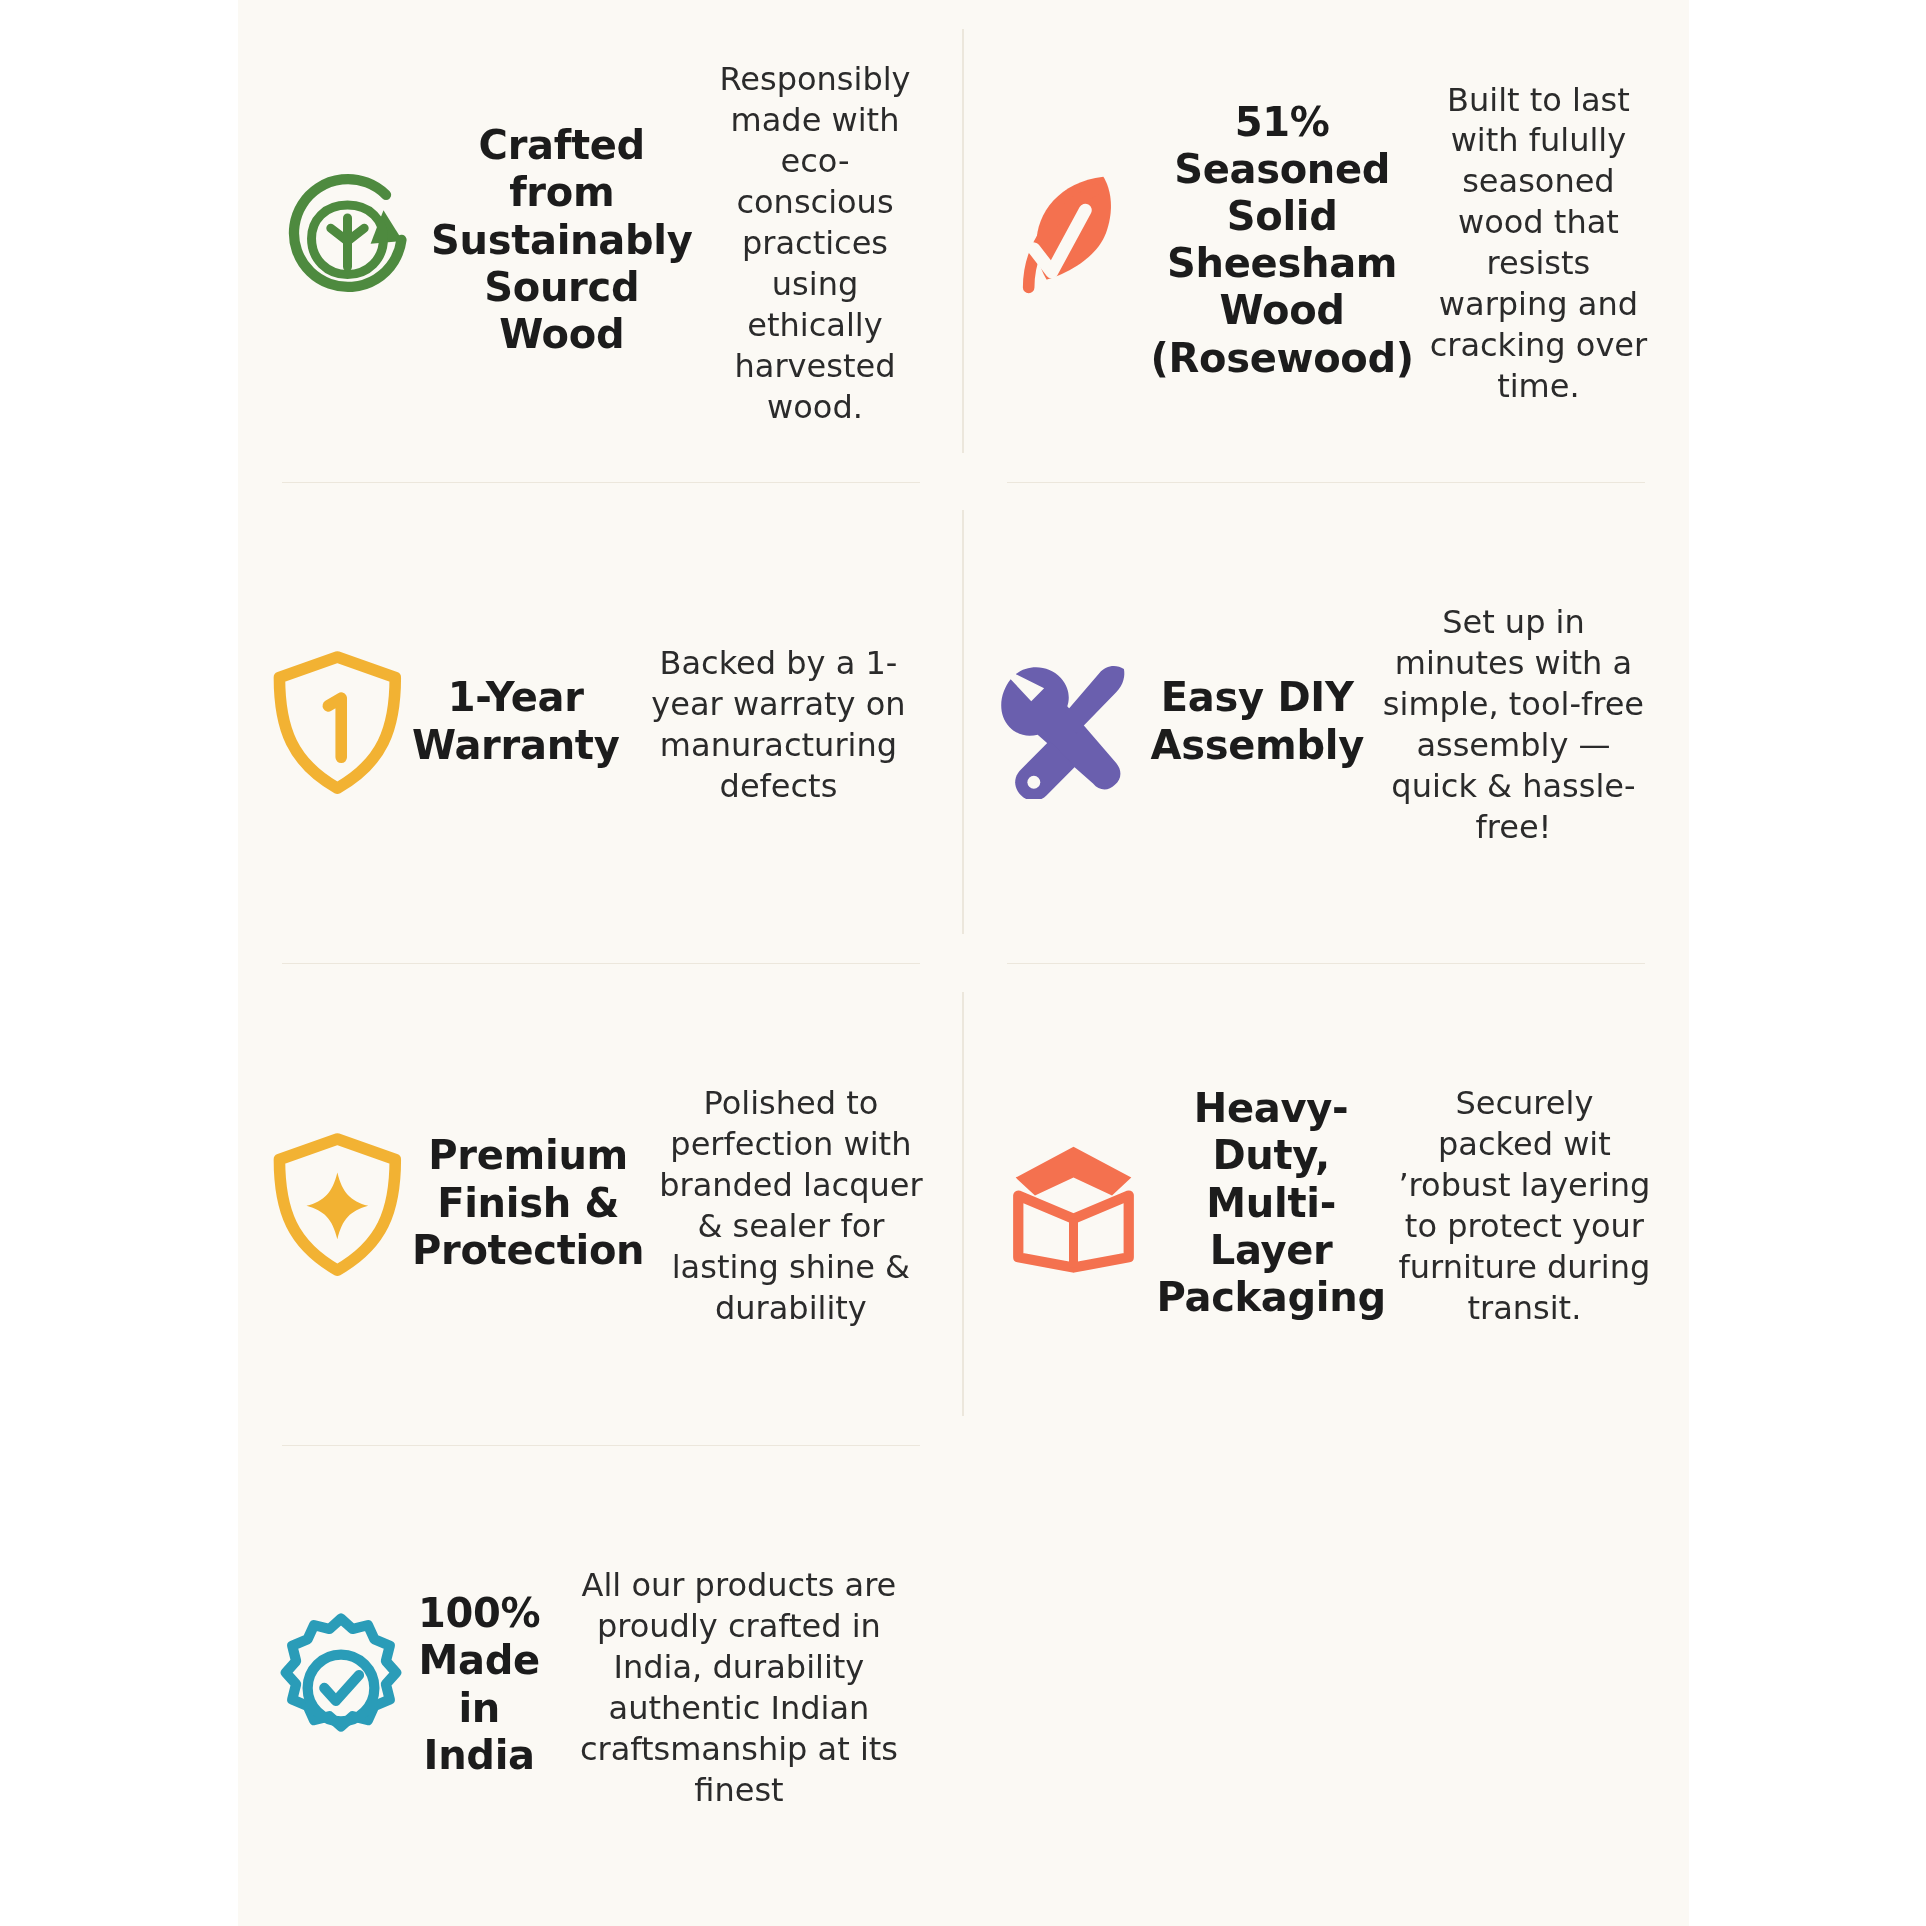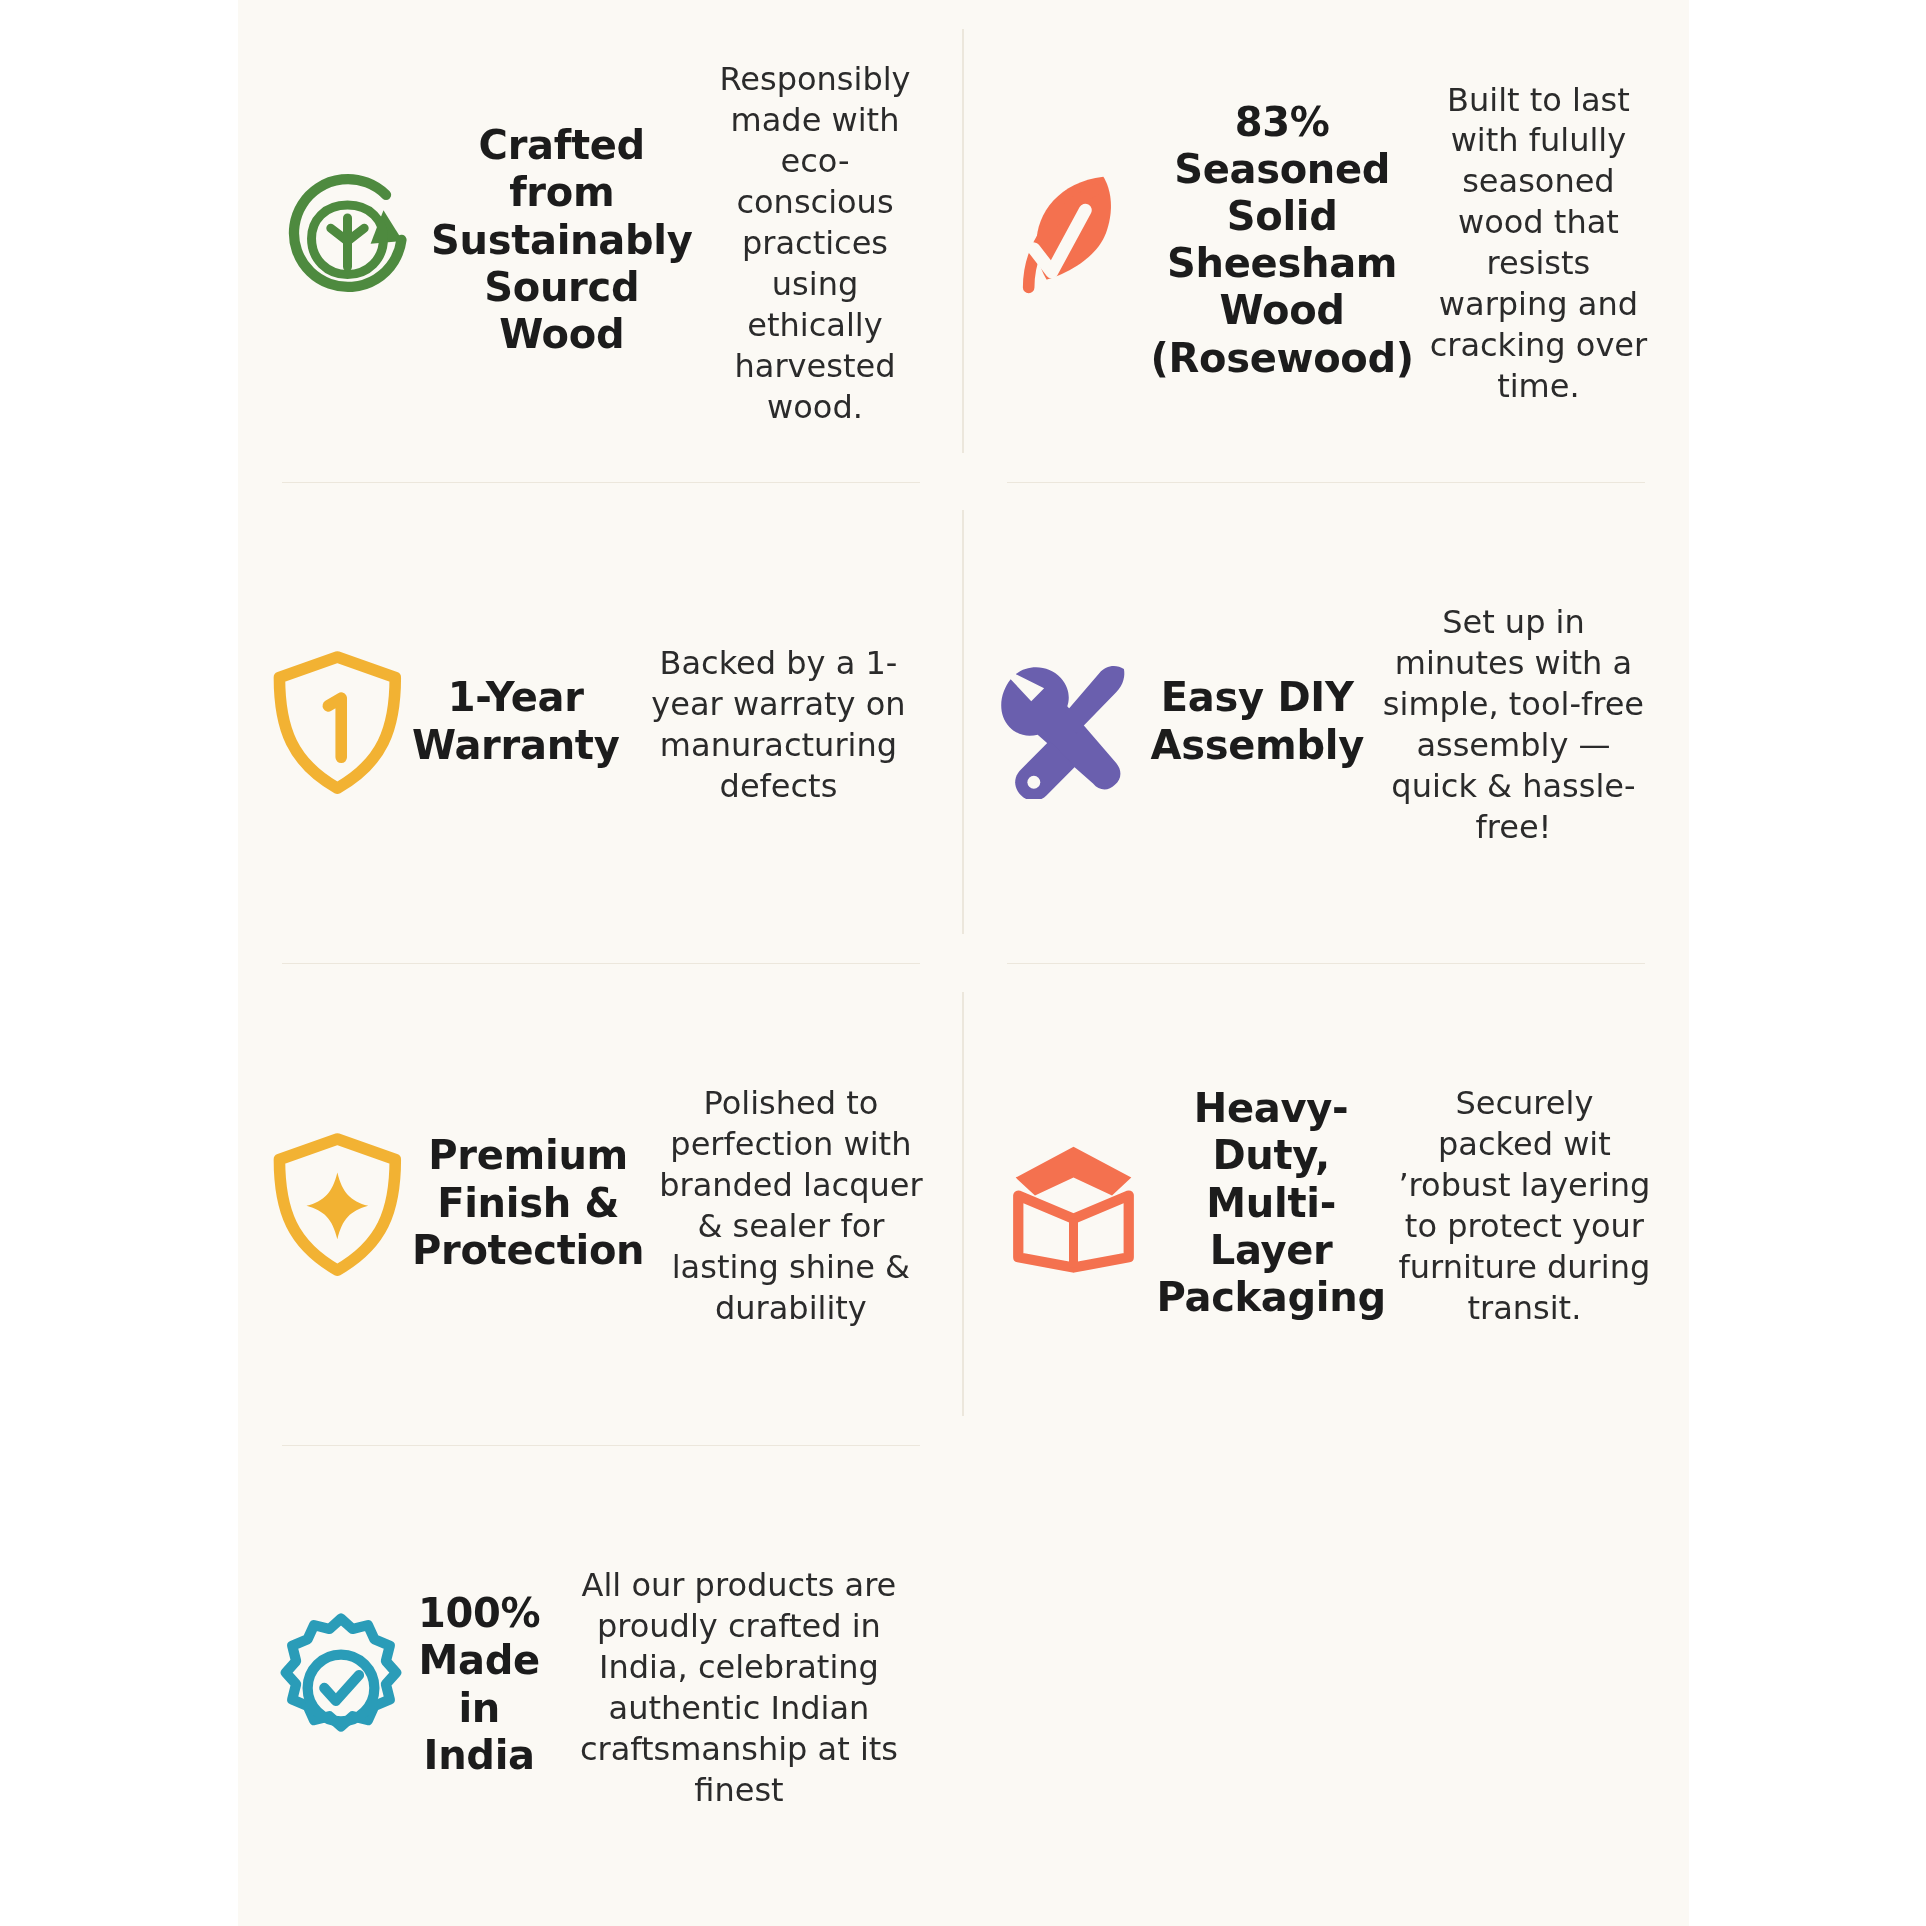--- a/index.html
+++ b/index.html
@@ -118,21 +118,21 @@
   </div>
 
   <div class="cell c2">
     <div class="icon-wrap">
       <svg width="161" height="148" viewBox="0 0 125 115">
         <path d="M88 6 c-34 4 -52 28 -52 52 c0 16 8 28 8 28 s36 -10 46 -36 c8 -22 2 -38 -2 -44 z" fill="#f4714f"></path>
         <path d="M30 92 c0 -34 22 -60 52 -76" fill="none" stroke="#f4714f" stroke-width="9" stroke-linecap="round"></path>
         <path d="M34 62 L48 80 L74 32" fill="none" stroke="#fbf9f4" stroke-width="10" stroke-linecap="round" stroke-linejoin="round"></path>
       </svg>
     </div>
-    <h3 class="title">83% Seasoned Solid Sheesham Wood (Rosewood)</h3>
+    <h3 class="title">51% Seasoned Solid Sheesham Wood (Rosewood)</h3>
     <p class="desc">Built to last with fulully seasoned wood that resists warping and cracking over time.</p>
   </div>
 
   <div class="cell col-left row-div c3">
     <div class="icon-wrap">
       <svg width="148" height="161" viewBox="0 0 115 125">
         <path d="M57 10 L102 26 c0 40 -10 66 -45 86 c-35 -20 -45 -46 -45 -86 z" fill="none" stroke="#f2b233" stroke-width="9" stroke-linejoin="round"></path>
         <path d="M50 48 L60 42 L60 88" fill="none" stroke="#f2b233" stroke-width="9" stroke-linecap="round" stroke-linejoin="round"></path>
       </svg>
     </div>
@@ -181,17 +181,17 @@
 
   <div class="cell row-div c8">
     <div class="icon-wrap">
       <svg width="154" height="154" viewBox="0 0 120 120">
         <path d="M60 6 l9 8 l12 -3 l5 11 l12 5 l-3 12 l8 9 l-8 9 l3 12 l-12 5 l-5 11 l-12 -3 l-9 8 l-9 -8 l-12 3 l-5 -11 l-12 -5 l3 -12 l-8 -9 l8 -9 l-3 -12 l12 -5 l5 -11 l12 3 z" fill="none" stroke="#2a9cb8" stroke-width="8" stroke-linejoin="round"></path>
         <circle cx="60" cy="60" r="26" fill="none" stroke="#2a9cb8" stroke-width="8"></circle>
         <path d="M47 60 L56 70 L74 50" fill="none" stroke="#2a9cb8" stroke-width="8" stroke-linecap="round" stroke-linejoin="round"></path>
       </svg>
     </div>
     <h3 class="title">100% Made in India</h3>
-    <p class="desc">All our products are proudly crafted in India, celebrating authentic Indian craftsmanship at its finest</p>
+    <p class="desc">All our products are proudly crafted in India, durability authentic Indian craftsmanship at its finest</p>
   </div>
 
 </div>
 
 
 </body></html>

